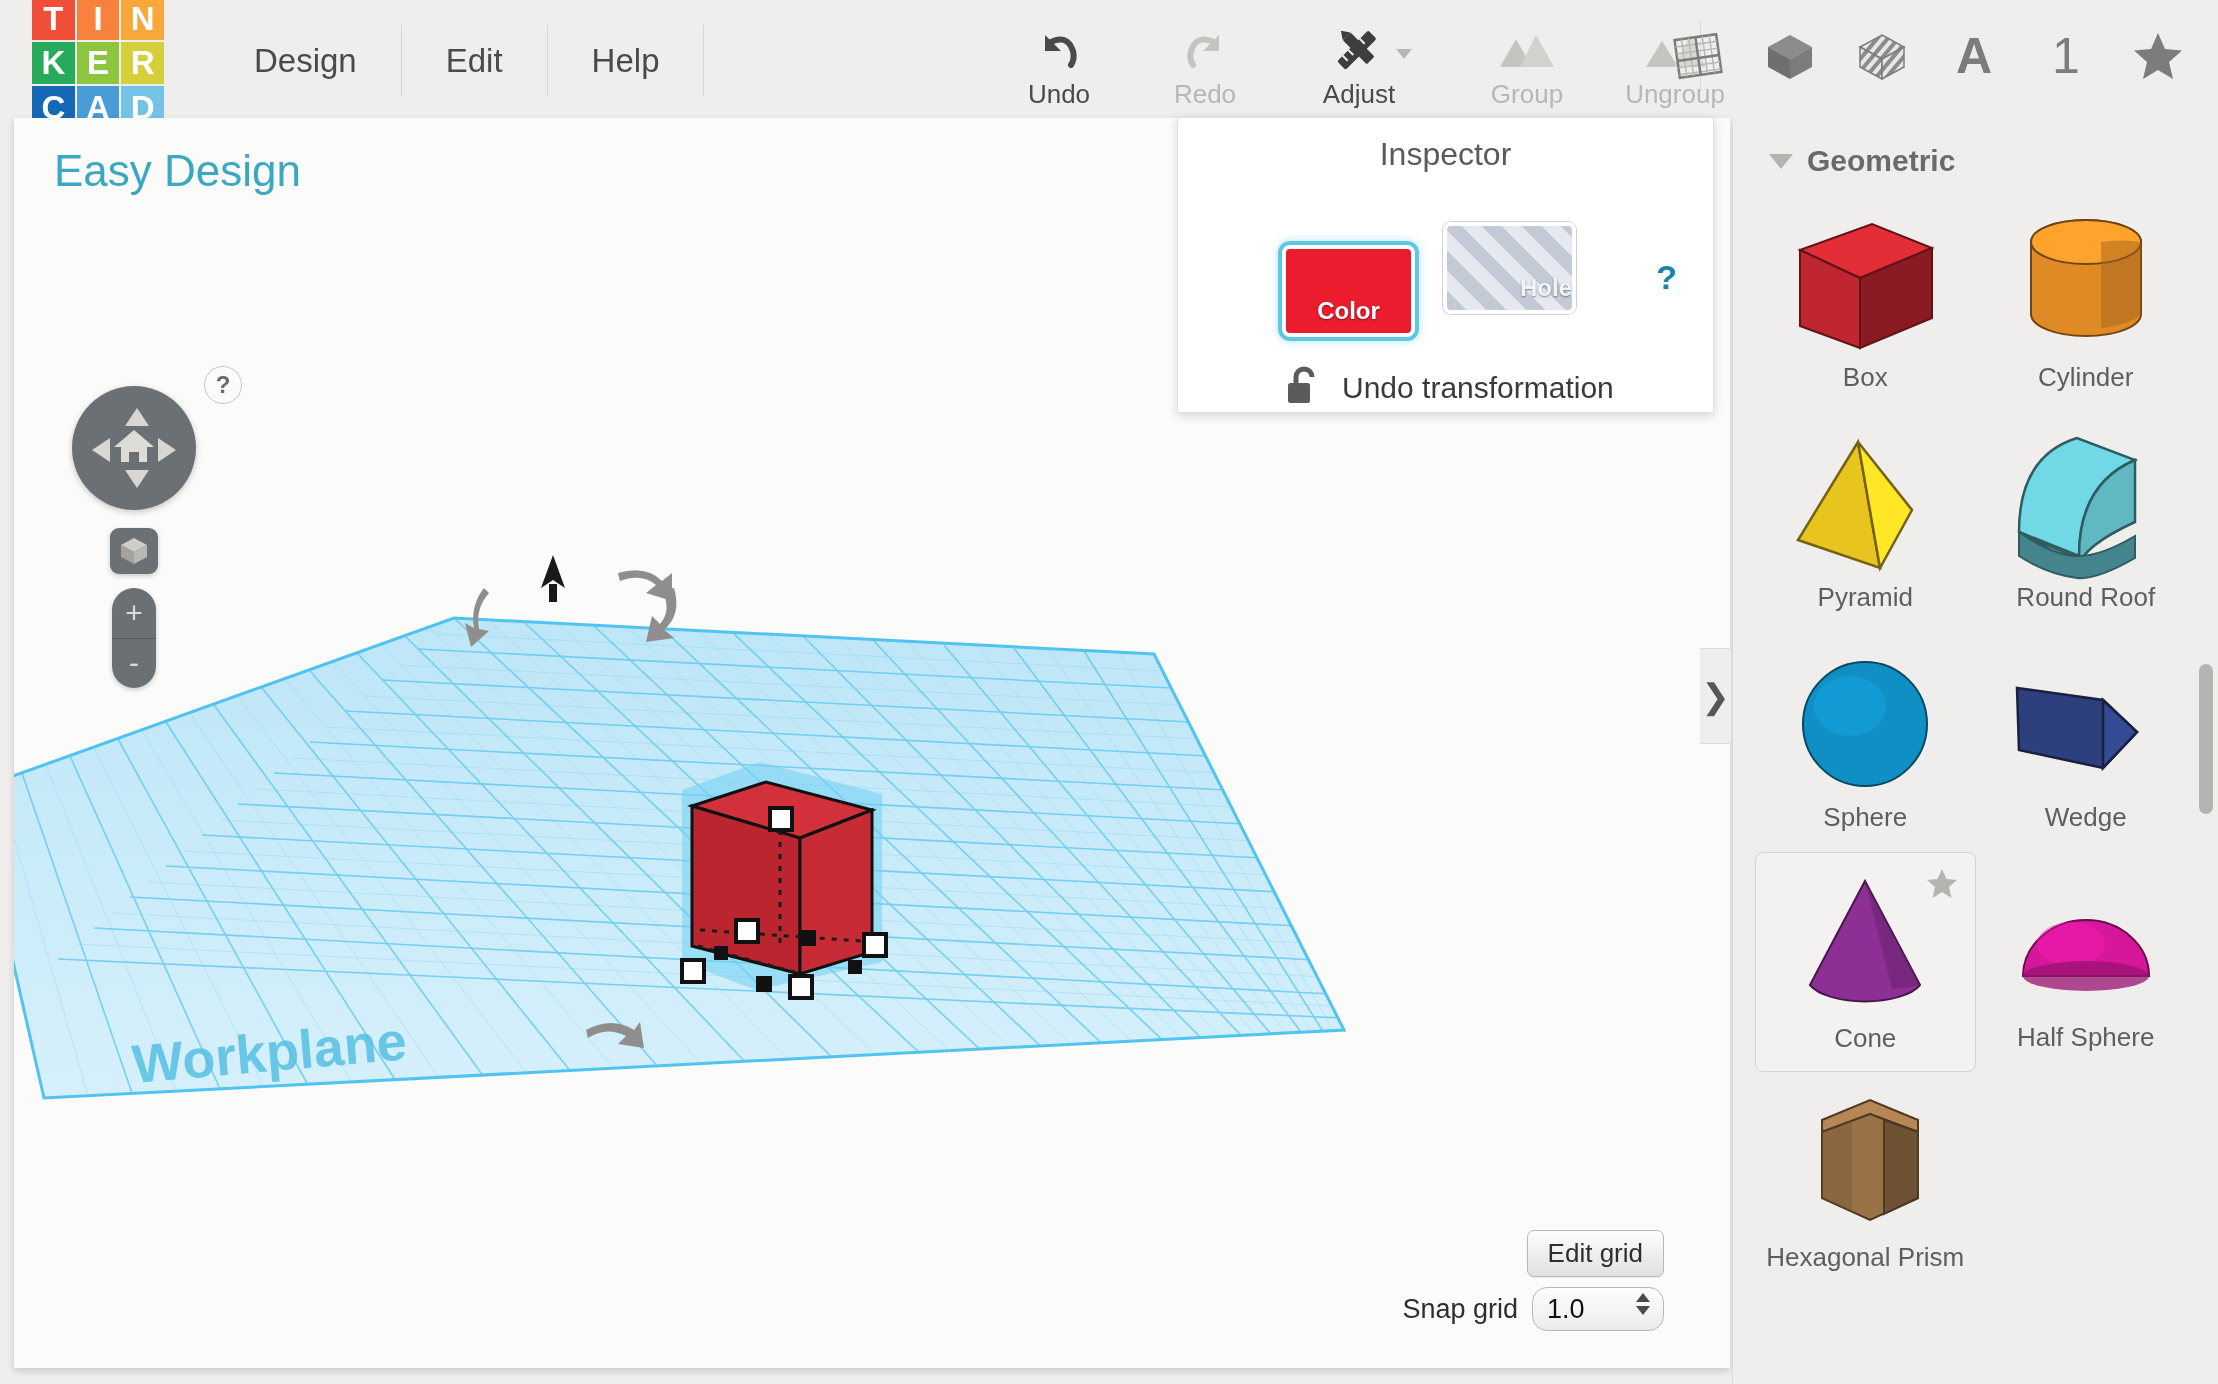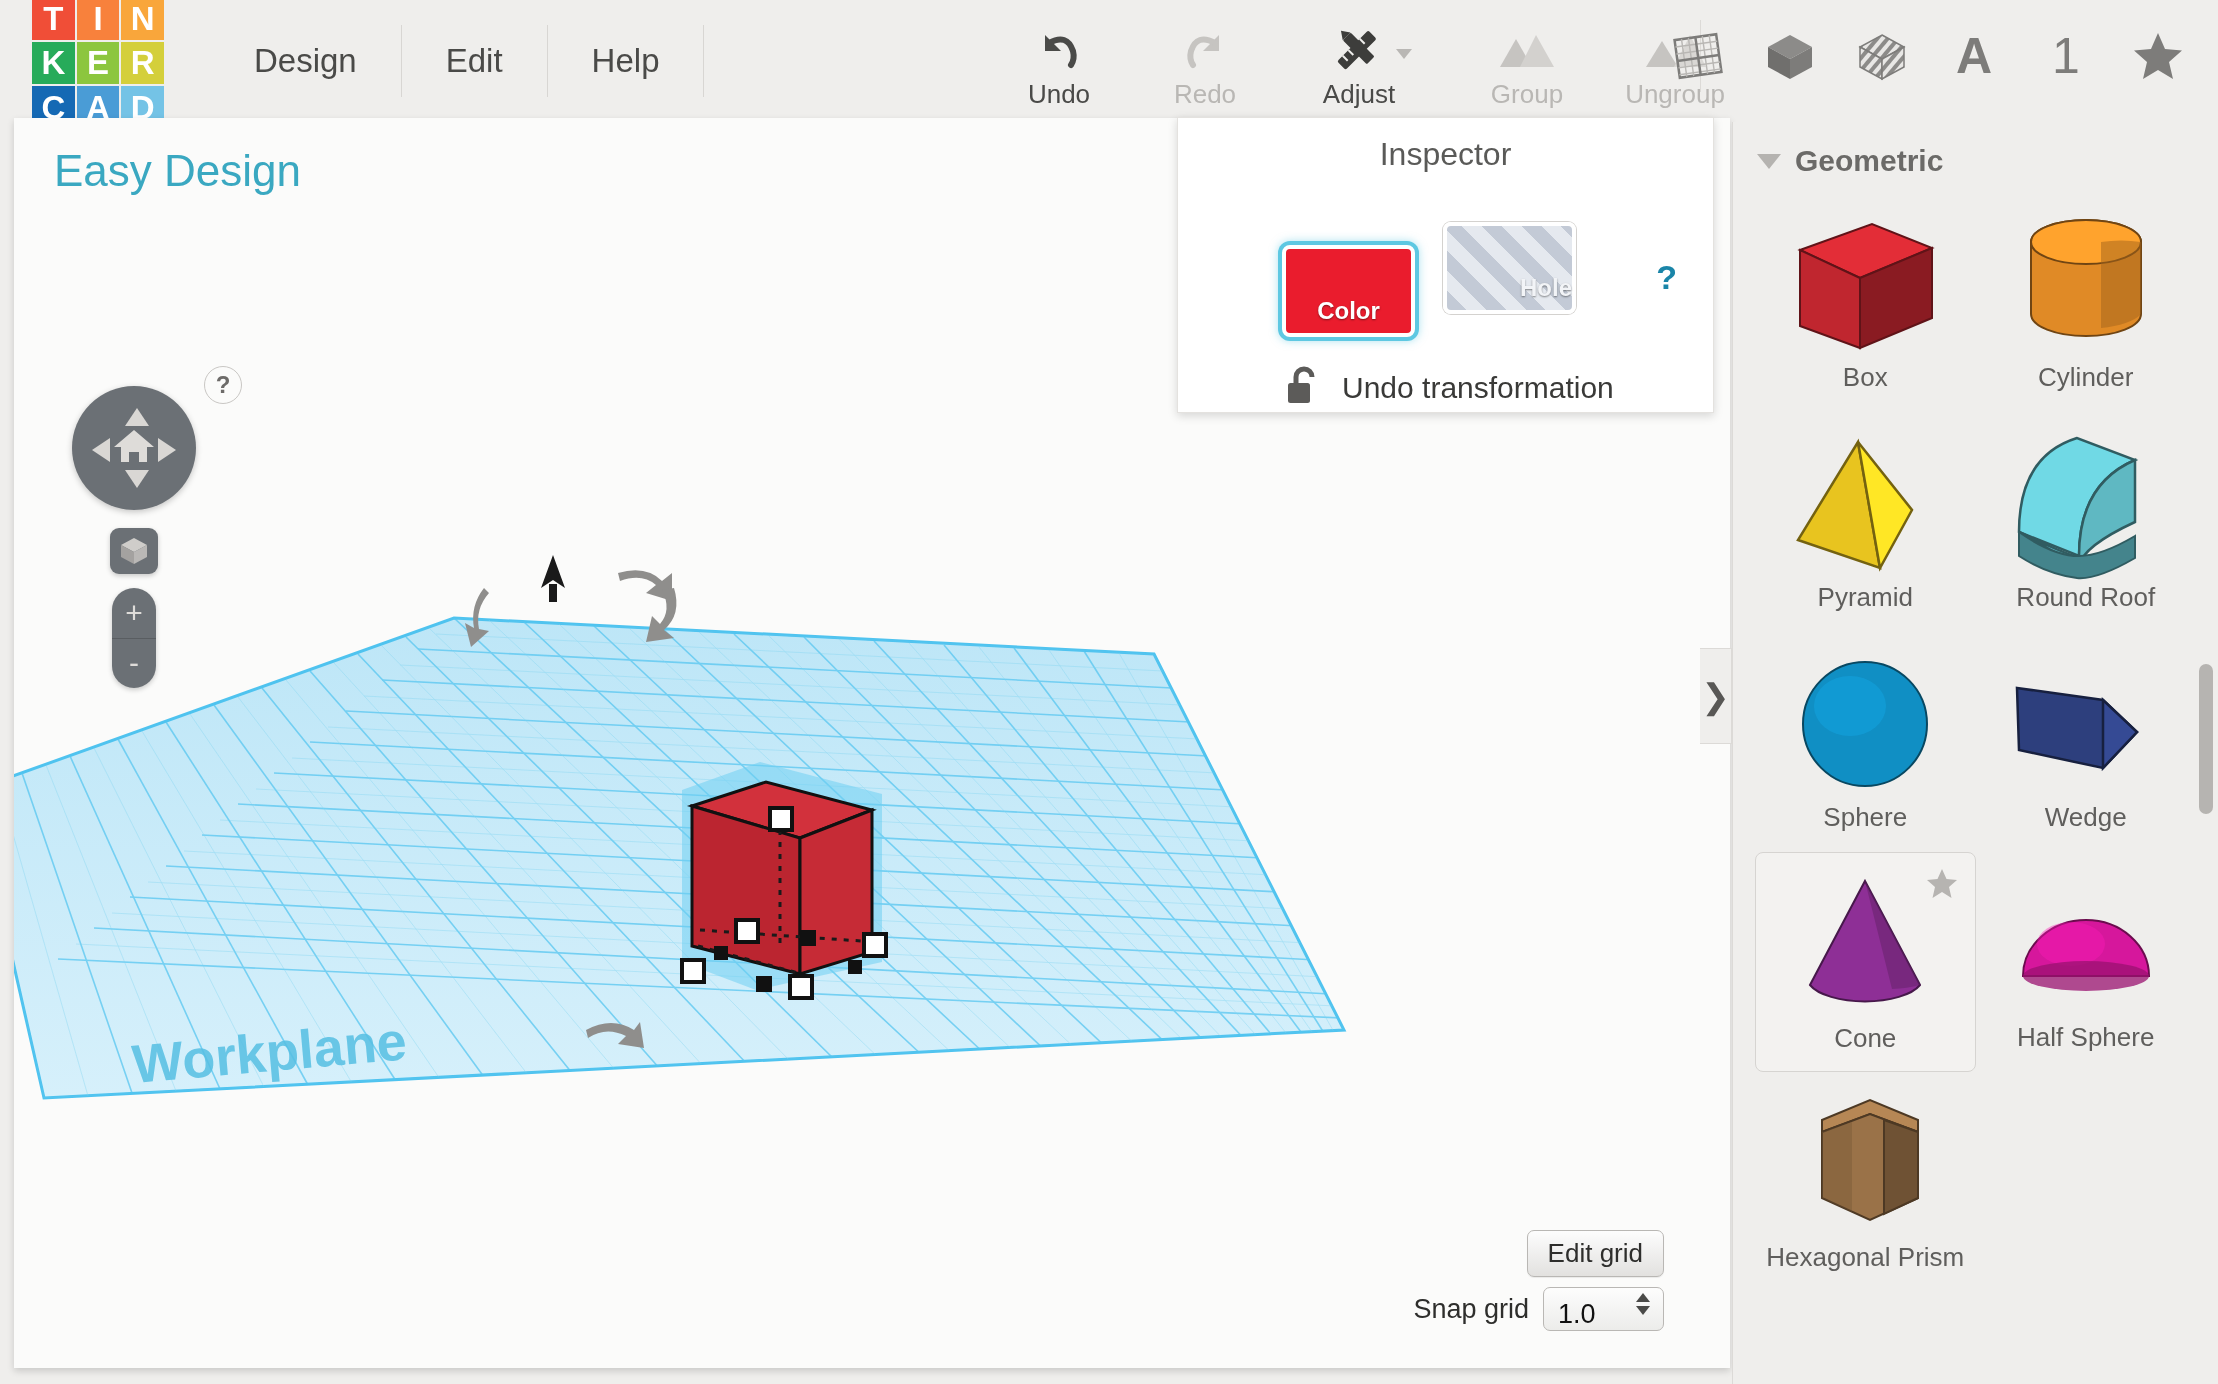--- a/index.html
+++ b/index.html
@@ -118,24 +118,24 @@
     font-size: 26px; color: #2e2e2c; padding: 7px 20px; cursor: pointer;
     box-shadow: 0 1px 1px rgba(0,0,0,0.07);
   }
   .snap-row {
     position: absolute; right: 66px; bottom: 37px;
     display: flex; align-items: center; gap: 14px;
   }
   .snap-label { font-size: 27px; color: #2e2e2c; }
   .snap-select {
     position: relative;
-    width: 121px; height: 44px;
+    width: 132px; height: 44px;
     background: linear-gradient(#fdfdfd, #ececea);
-    border: 1px solid #b9b7b4; border-radius: 7px;
-    display: flex; align-items: flex-end; cursor: pointer;
+    border: 1px solid #b9b7b4; border-radius: 15px;
+    display: flex; align-items: center; cursor: pointer;
   }
   .snap-value { font-size: 27px; color: #111; padding-left: 14px; }
   .snap-spin { position: absolute; right: 13px; top: 5px; display:flex; flex-direction:column; gap:4px; }
   .spin-up { width:0;height:0;border-left:7px solid transparent;border-right:7px solid transparent;border-bottom:9px solid #4a4a48; }
   .spin-dn { width:0;height:0;border-left:7px solid transparent;border-right:7px solid transparent;border-top:9px solid #4a4a48; }
 
   
   .inspector {
     position: absolute; left: 1177px; top: 117px;
     width: 537px; height: 296px;
@@ -176,21 +176,21 @@
     font-size: 34px; color: #585755; cursor: pointer; z-index: 25;
   }
   .shapes-panel {
     position: absolute; left: 1732px; top: 122px;
     width: 486px; height: 1262px;
     background: #efeeec; border-left: 1px solid #dcdad7;
     overflow: hidden;
   }
   .panel-header {
     display: flex; align-items: center; gap: 14px;
-    padding: 22px 0 8px 24px; cursor: pointer;
+    padding: 22px 0 8px 36px; cursor: pointer;
   }
   .caret-dn { width:0;height:0;border-left:12px solid transparent;border-right:12px solid transparent;border-top:15px solid #b5b3b0; }
   .panel-title { font-size: 30px; font-weight: bold; color: #6b6a68; }
   .shape-grid {
     display: grid; grid-template-columns: 1fr 1fr;
     row-gap: 0px; padding: 6px 22px 0 22px;
   }
   .shape-cell {
     height: 220px; display: flex; flex-direction: column;
     align-items: center; justify-content: flex-start;

